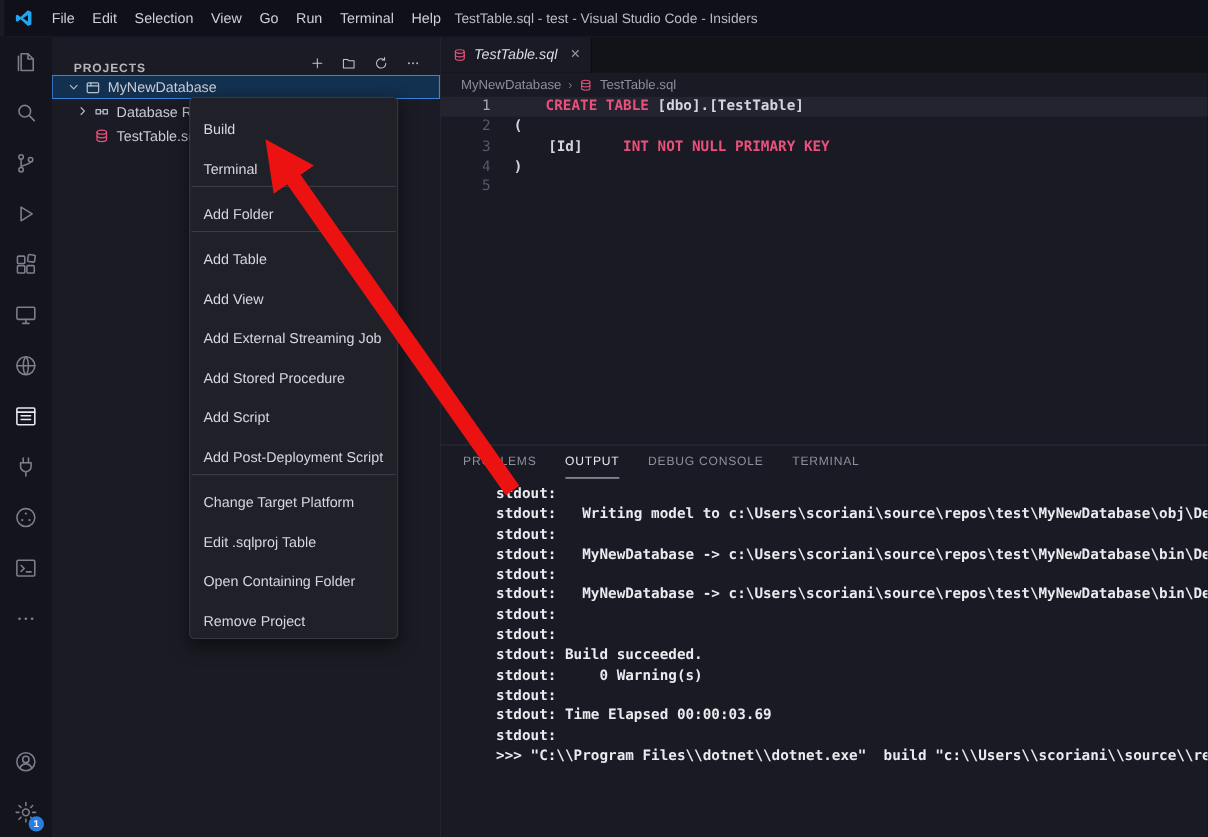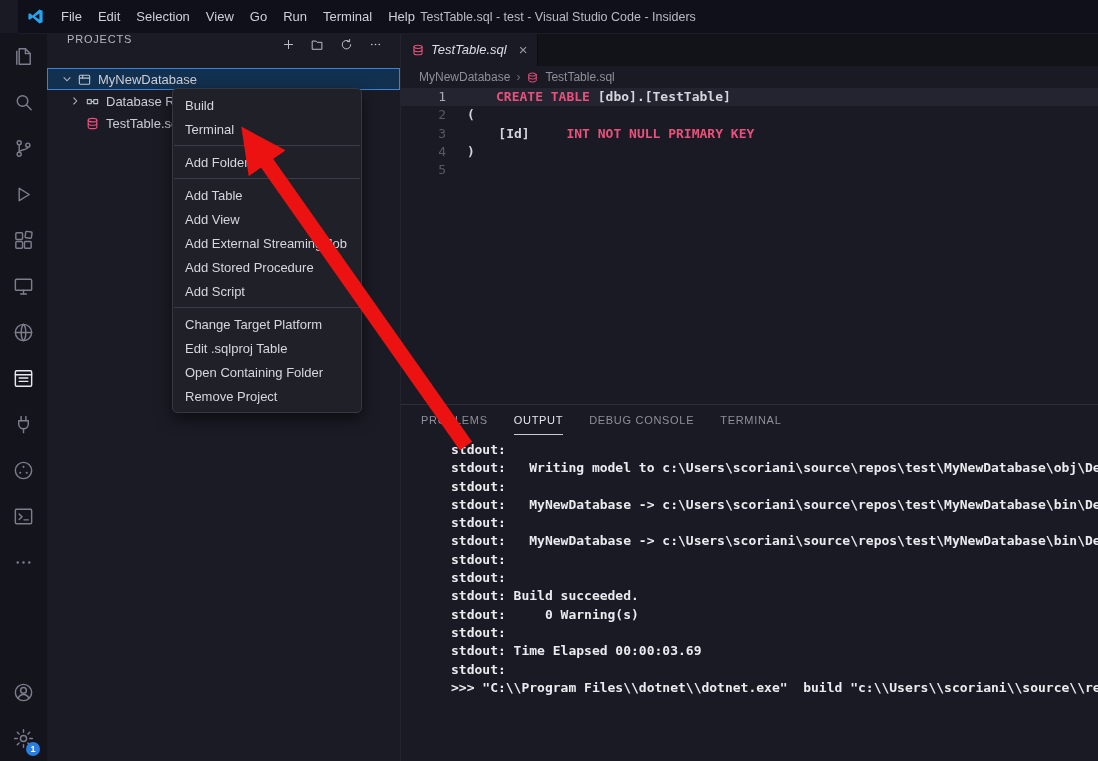--- a/index.html
+++ b/index.html
@@ -1,20 +1,20 @@
 <!DOCTYPE html>
 <html><head>
 <meta charset="utf-8">
 <style>
   html,body{margin:0;padding:0;background:#000;}
   .app{position:relative;width:1098px;height:761px;overflow:hidden;background:#1a1a24;
        font-family:"Liberation Sans",sans-serif;font-size:13px;color:#ccc;}
 
   
-  .titlebar{position:absolute;left:18px;top:0;right:0;height:33px;background:#10101a;
+  .titlebar{position:absolute;left:4px;top:0;right:0;height:33px;background:#10101a;
             display:flex;align-items:center;border-bottom:1px solid #1c1c28;z-index:5;}
   .logo{width:17px;height:17px;margin:0 9px;display:flex;flex:none;}
   .tmenu{padding:0 8px;height:100%;display:flex;align-items:center;color:#cfcfd6;cursor:default;}
   .window-title{position:absolute;left:0;right:0;text-align:center;color:#bbbbc4;
                 font-size:12.5px;pointer-events:none;}
 
   
   .activitybar{position:absolute;left:0;top:33px;width:47px;bottom:0;background:#14141d;
                display:flex;flex-direction:column;z-index:4;}
   .ab-item{width:47px;height:46px;display:flex;align-items:center;justify-content:center;
@@ -22,41 +22,41 @@
   .ab-item.active{color:#e8e8f0;}
   .ab-item .icon{display:flex;}
   .ab-item svg{width:23px;height:23px;}
   .ab-bottom-spacer{margin-top:auto;}
   .badge{position:absolute;right:7px;bottom:5px;background:var(--accent);color:#fff;
          font-size:9px;width:14px;height:14px;border-radius:50%;
          display:flex;align-items:center;justify-content:center;font-weight:bold;}
 
   
   .sidebar{position:absolute;left:47px;top:33px;width:353px;bottom:0;background:#1b1b25;z-index:3;}
-  .sidebar-header{height:35px;display:flex;align-items:flex-start;padding:0 14px 0 20px;}
+  .sidebar-header{height:35px;display:flex;align-items:flex-end;padding:0 14px 0 20px;font-weight:bold;}
   .sidebar-title{font-size:11px;letter-spacing:.8px;color:#b6b6bf;}
   .sh-actions{display:flex;gap:7px;margin-left:auto;}
   .sh-action{width:22px;height:22px;display:flex;align-items:center;justify-content:center;
              color:#c6c6cf;border-radius:4px;cursor:pointer;}
   .sh-action svg{width:15px;height:15px;}
   .tree-row{height:22px;display:flex;align-items:center;color:#ccccd4;cursor:pointer;position:relative;}
   .tree-row.selected{background:var(--selection-bg);box-shadow:inset 0 0 0 1px var(--selection-border);}
   .chevron{width:16px;flex:none;display:flex;justify-content:center;color:#bcbcc5;}
   .chevron svg{width:14px;height:14px;}
   .t-icon{width:16px;height:16px;margin:0 5px 0 2px;flex:none;display:flex;align-items:center;color:#b8c0cc;}
   .t-icon svg{width:15px;height:15px;}
   .pink{color:var(--keyword);}
   .tree-label{white-space:nowrap;}
 
   
   .context-menu{position:absolute;left:172px;top:88px;width:188px;background:#202029;
                 border:1px solid #37373f;border-radius:5px;box-shadow:0 6px 16px rgba(0,0,0,.55);
                 padding:4px 0;z-index:40;}
   .menu-item{height:24px;display:flex;align-items:center;padding:0 12px;color:#d6d6de;
-             font-size:13px;cursor:pointer;white-space:nowrap;}
+             font-size:13px;cursor:pointer;white-space:nowrap;margin-top:12px;}
   .menu-sep{height:1px;background:#3c3c46;margin:4px 1px;}
 
   
   .editorgroup{position:absolute;left:400px;top:33px;right:0;bottom:0;background:#1a1a24;
                border-left:1px solid #24242f;}
   .tabbar{height:33px;background:#121219;display:flex;}
   .tab{display:flex;align-items:center;padding:0 10px;background:#1a1a24;color:#dddde5;
        gap:6px;cursor:pointer;border-right:1px solid #0c0c12;}
   .tab-label{font-style:italic;}
   .tab-icon{display:flex;}
@@ -344,20 +344,21 @@
       <div class="menu-item">Build</div>
       <div class="menu-item">Terminal</div>
       <div class="menu-sep"></div>
       <div class="menu-item">Add Folder</div>
       <div class="menu-sep"></div>
       <div class="menu-item">Add Table</div>
       <div class="menu-item">Add View</div>
       <div class="menu-item">Add External Streaming Job</div>
       <div class="menu-item">Add Stored Procedure</div>
       <div class="menu-item">Add Script</div>
+      <div class="menu-item">Add Post-Deployment Script</div>
       <div class="menu-sep"></div>
       <div class="menu-item">Change Target Platform</div>
       <div class="menu-item">Edit .sqlproj Table</div>
       <div class="menu-item">Open Containing Folder</div>
       <div class="menu-item">Remove Project</div>
     </div>
 
   <div class="editorgroup">
     <div class="tabbar">
       <div class="tab">

